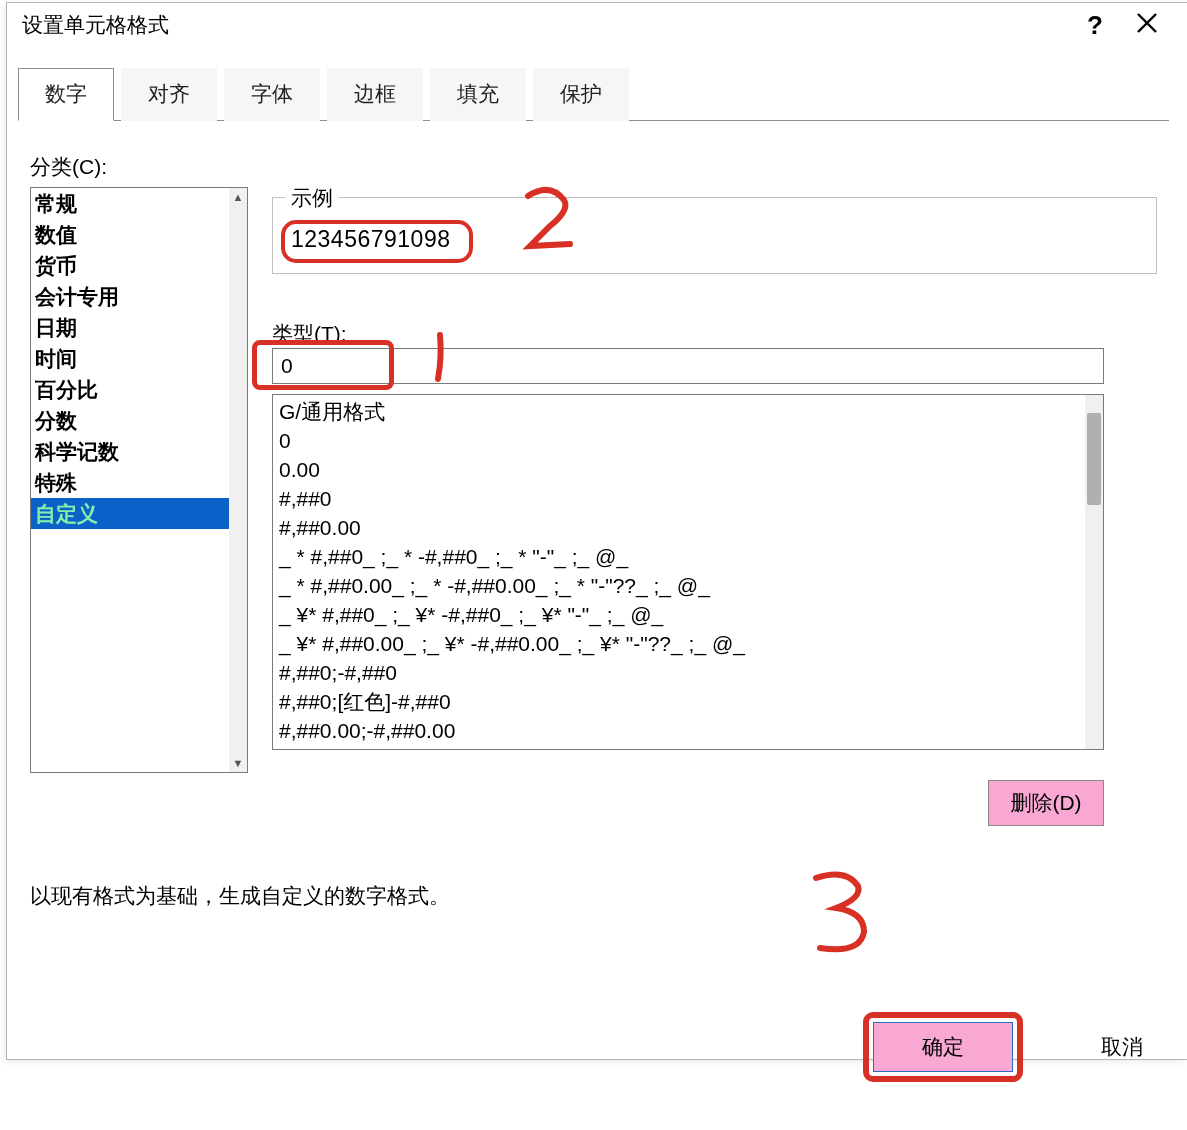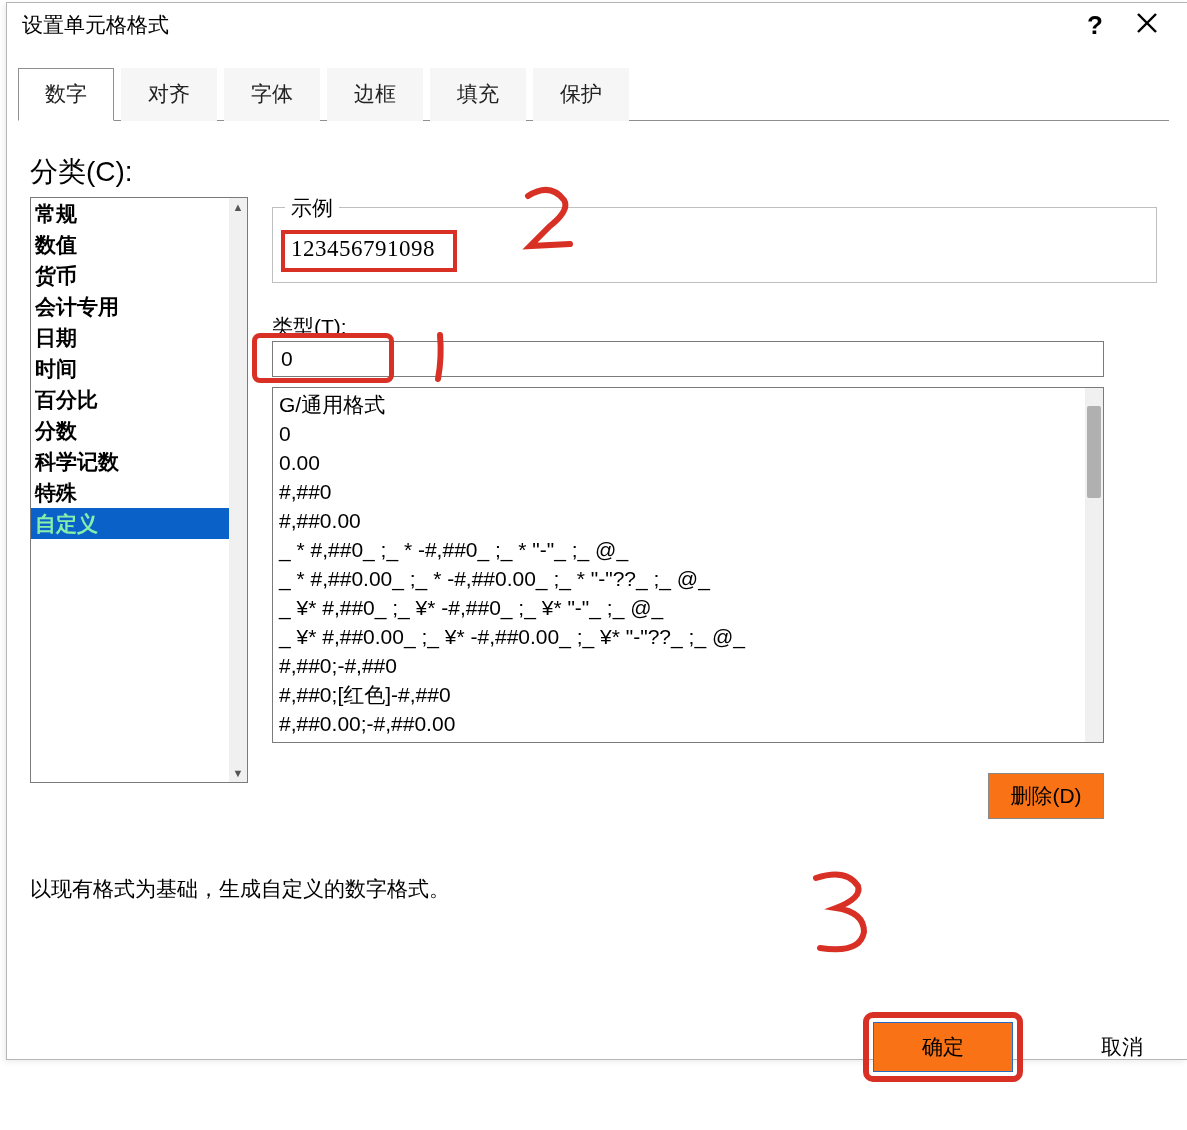--- a/index.html
+++ b/index.html
@@ -55,21 +55,21 @@
       left: 0; right: 0; bottom: 0;
       height: 1px;
       background: #8f8f8f;
       z-index: 1;
     }
 
     .content {
       padding: 32px 30px 0 30px;
     }
     .category-label {
-      font-size: 28px;
+      font-size: 21px;
       margin-bottom: 6px;
     }
     .columns {
       display: flex;
       gap: 24px;
       align-items: flex-start;
     }
     .listbox-wrap {
       width: 218px;
       height: 586px;
@@ -117,29 +117,28 @@
     }
     .fieldset-legend {
       position: absolute;
       top: -14px; left: 12px;
       background: #fff;
       padding: 0 6px;
       font-size: 21px;
     }
     .sample-value-wrap {
       border: 4px solid #d93025;
-      border-radius: 0;
+      border-radius: 15px;
       display: inline-block;
       padding: 2px 18px 6px 6px;
       margin-left: -2px;
-      font-family: Liberation Serif, serif;
     }
     .sample-value { font-size: 23px; letter-spacing: 0.5px; }
 
-    .type-label { margin-top: 30px; font-size: 21px; }
+    .type-label { margin-top: 46px; font-size: 21px; }
     .type-input-container { position: relative; }
     
     .full-type-input {
       border: 1px solid #7a7a7a;
       width: 832px;
       height: 36px;
       padding: 4px 8px;
       font-size: 21px;
       background: #fff;
     }
@@ -186,21 +185,21 @@
     }
 
     .delete-btn-row {
       display: flex;
       justify-content: flex-end;
       margin-top: 30px;
       width: 832px;
     }
     .btn {
       border: 1px solid #8a8a8a;
-      background: #f97316;
+      background: #f9a8d4;
       padding: 8px 20px;
       font-size: 21px;
       min-width: 116px;
       text-align: center;
       cursor: default;
     }
     .hint {
       margin: 56px 0 0 0;
       font-size: 21px;
     }

